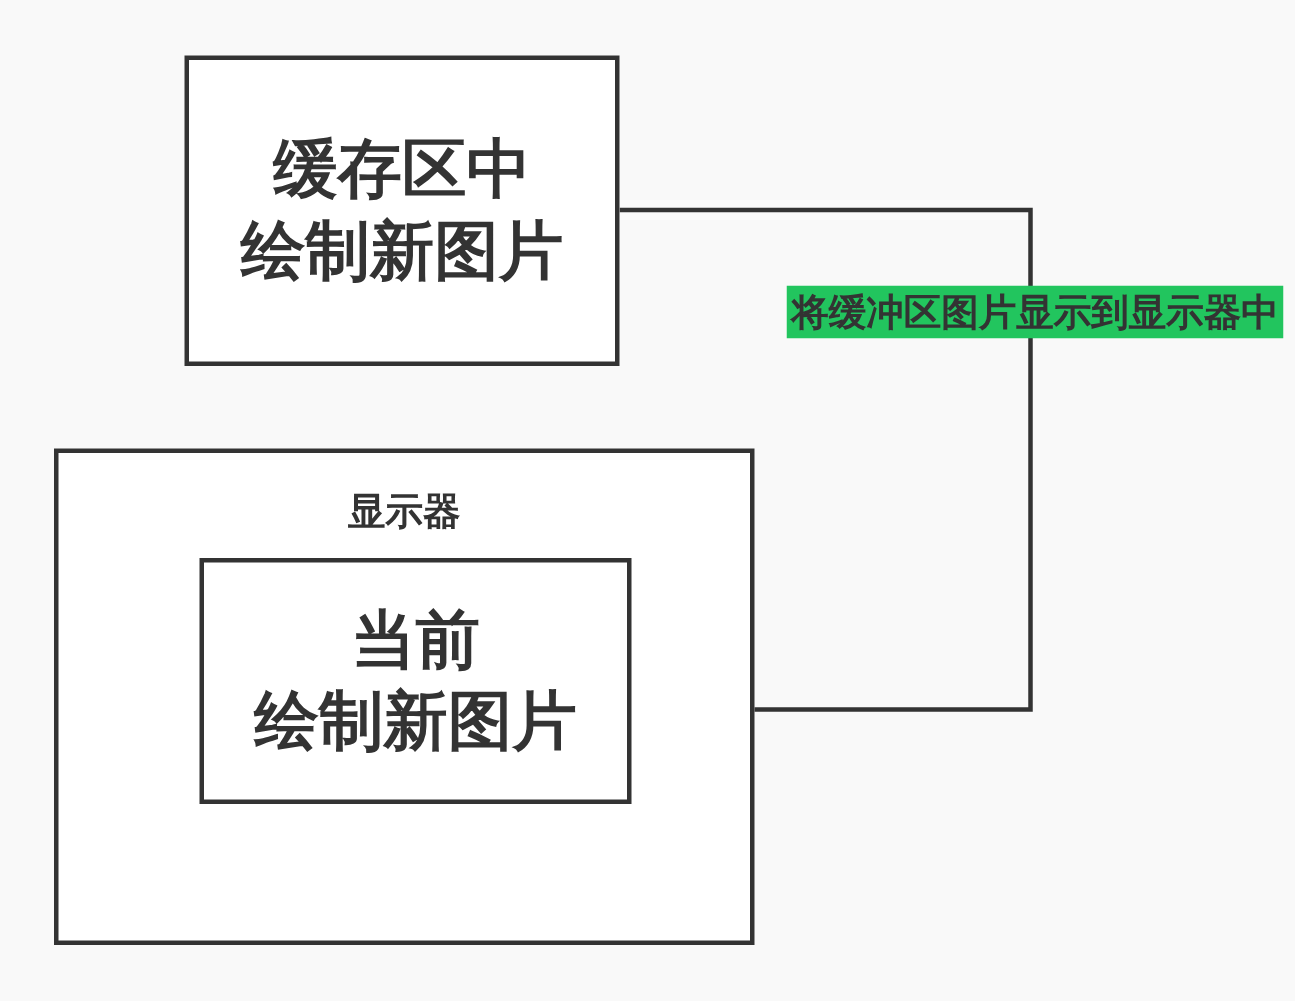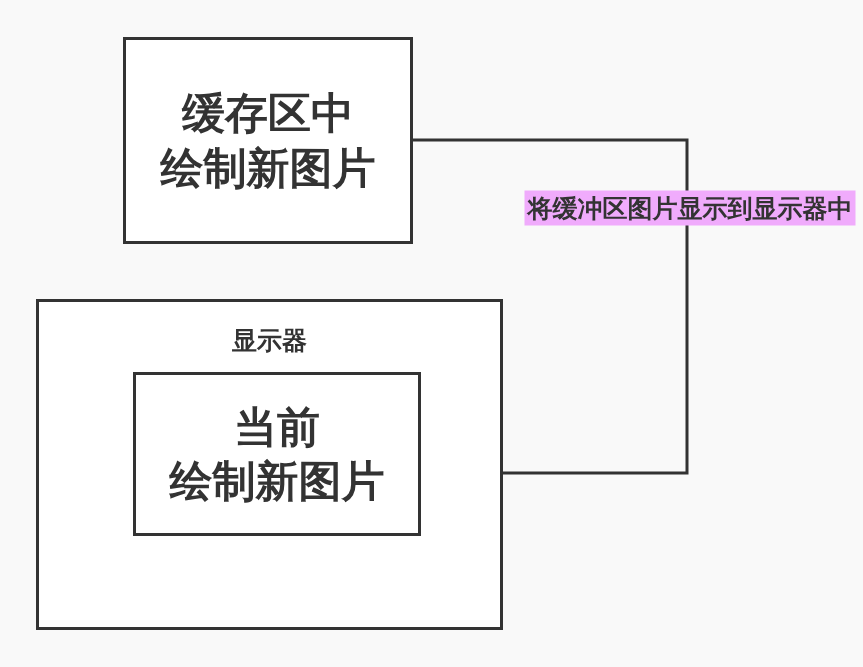--- a/index.html
+++ b/index.html
@@ -70,21 +70,21 @@
     text-align: center;
     font-size: 25px;
     font-weight: bold;
     color: #333333;
   }
   .arrow-label {
     position: absolute;
     left: 690px;
     top: 208px;
     transform: translate(-50%, -50%);
-    background: #f0abfc;
+    background: #22c55e;
     padding: 1px 3px;
     font-size: 25px;
     font-weight: bold;
     color: #333333;
     white-space: nowrap;
   }
 </style>
 </head>
 <body>
 

